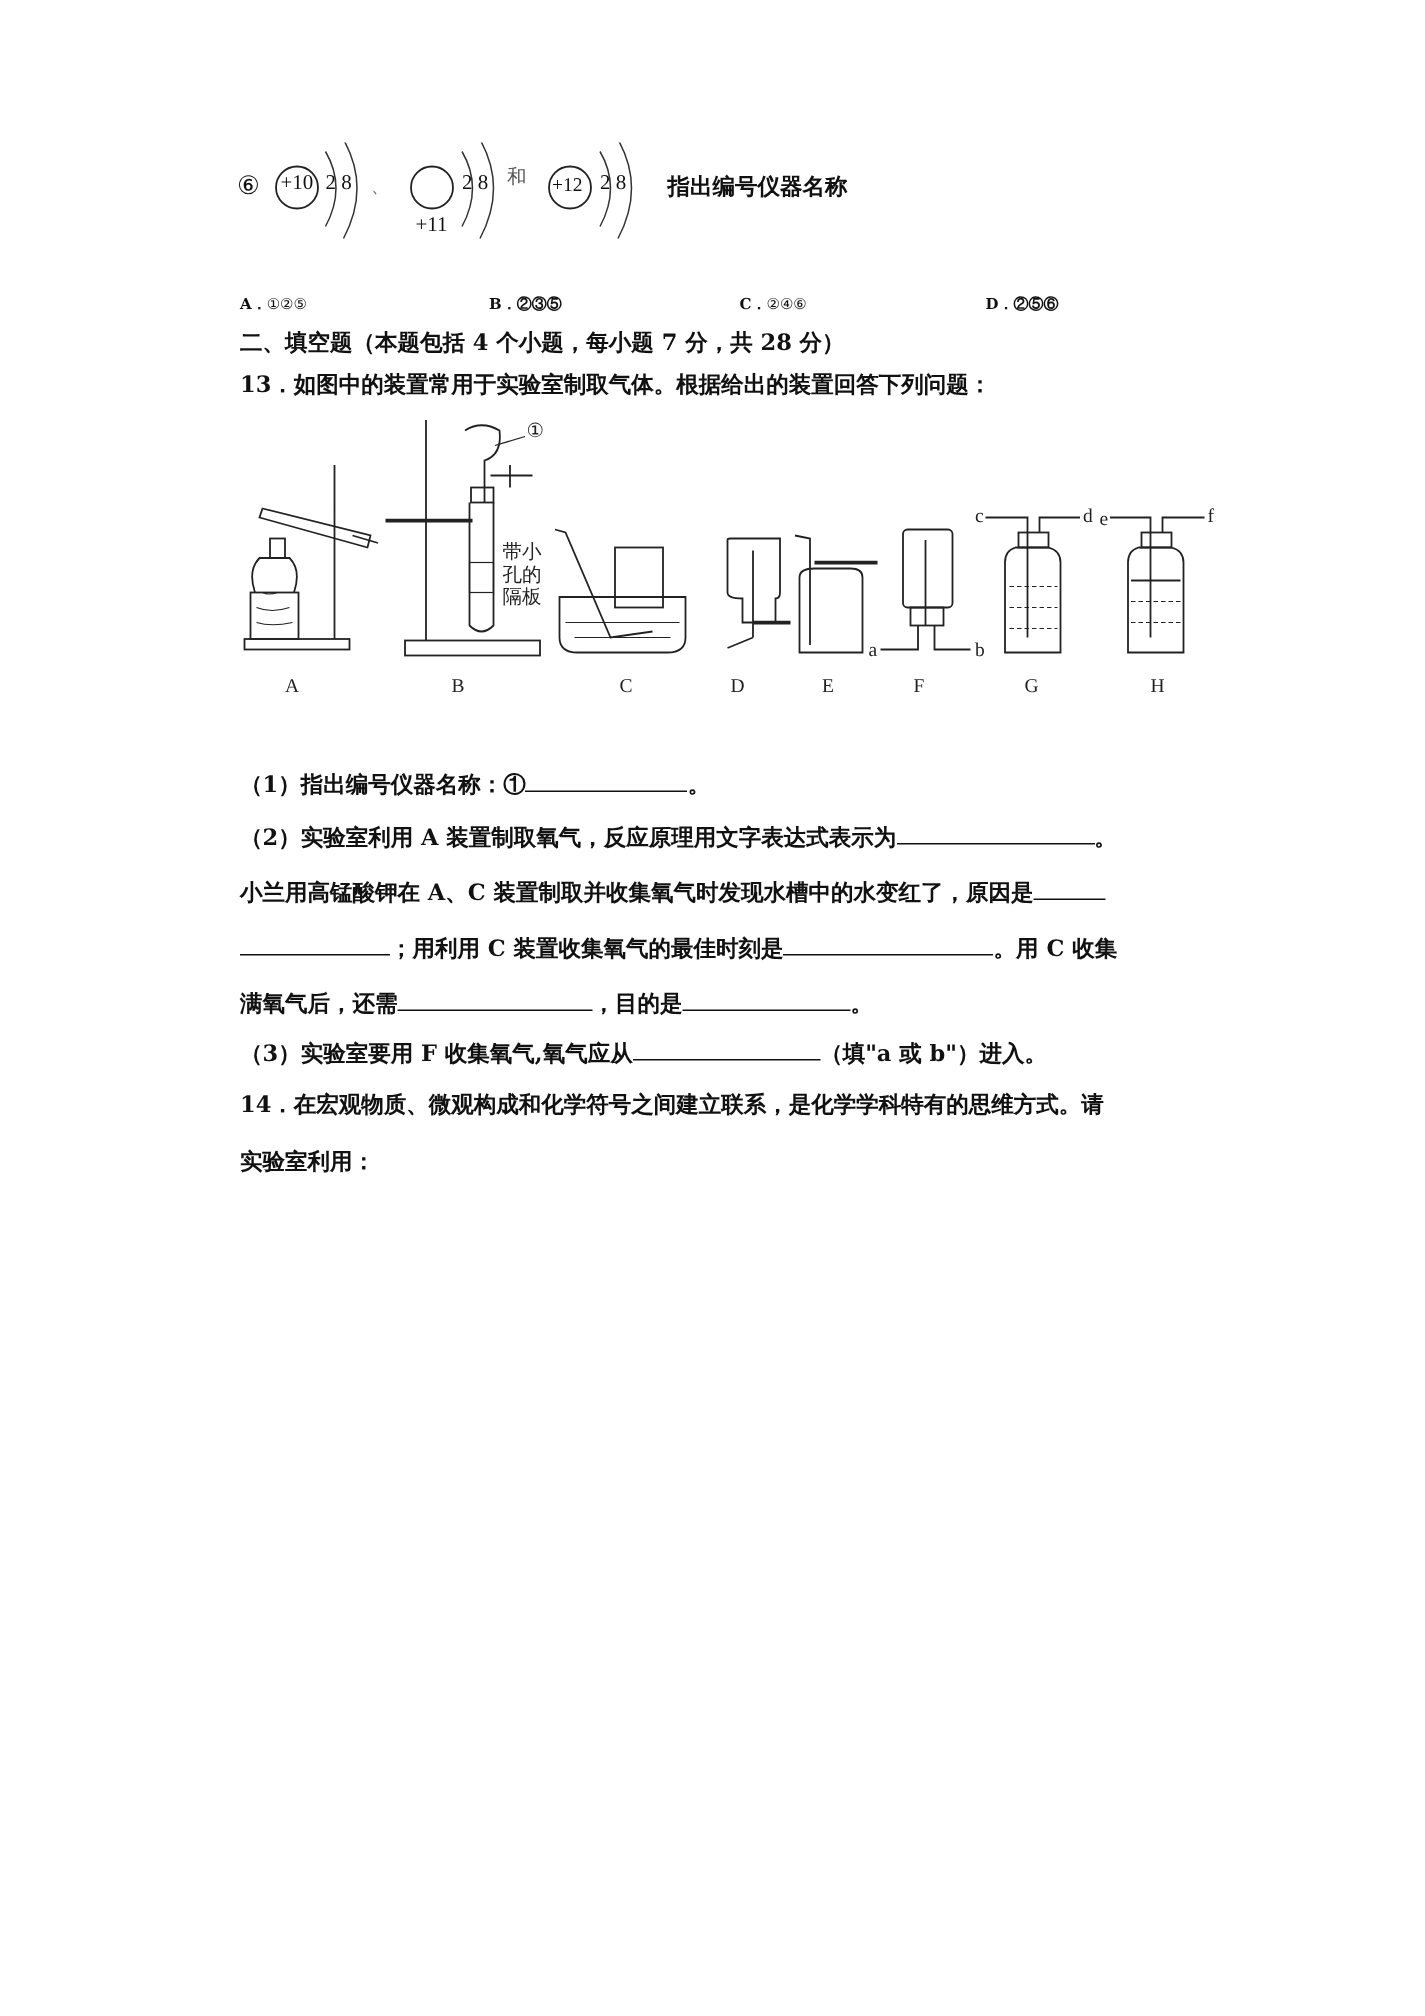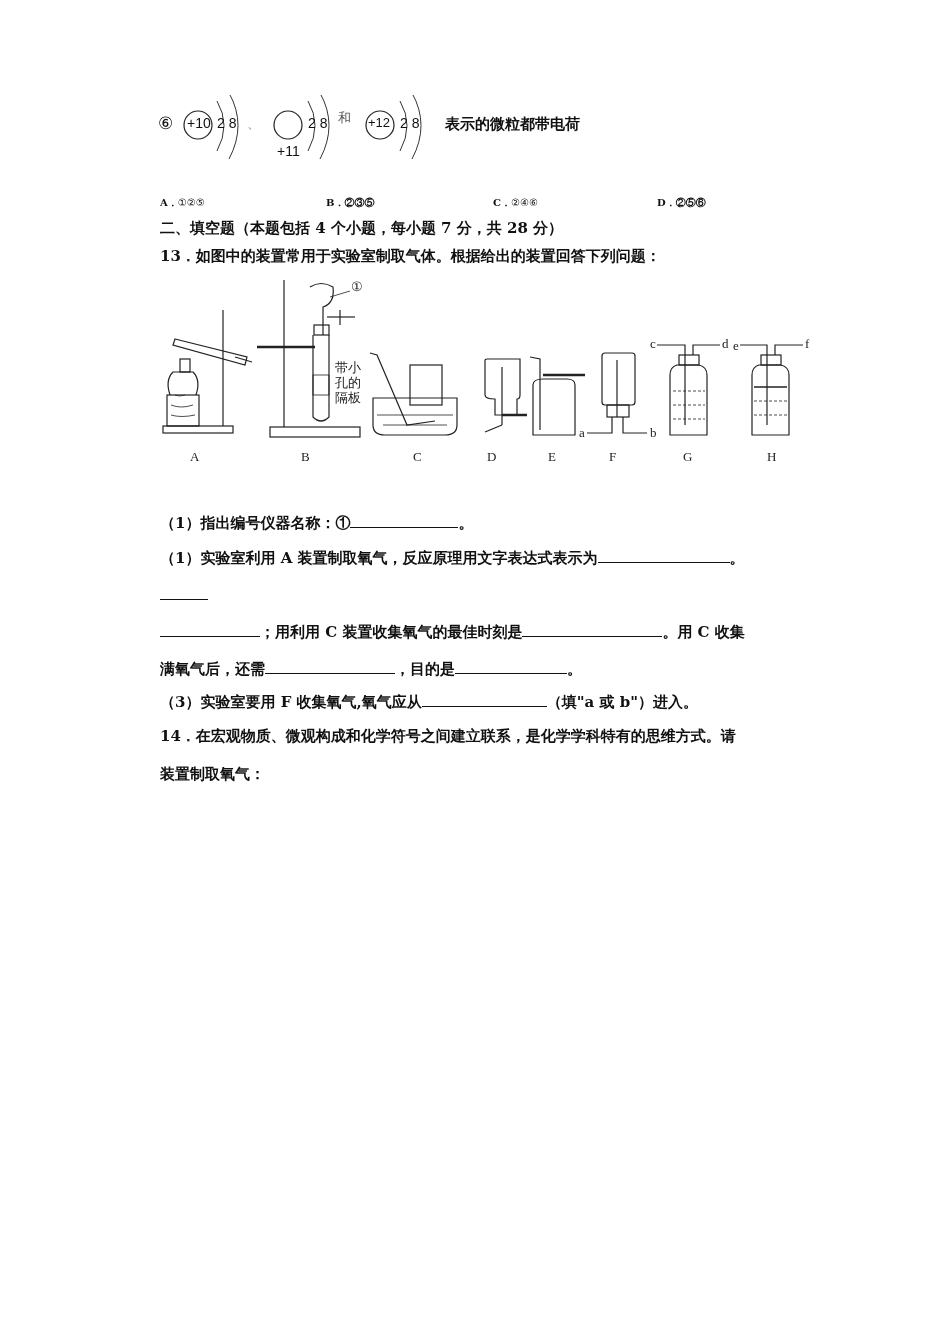--- a/index.html
+++ b/index.html
@@ -4,21 +4,21 @@
 <style>
   html, body { margin:0; padding:0; background:#ffffff; }
   body { width:950px; height:1344px; position:relative; overflow:hidden;
          font-family:"DejaVu Serif","Liberation Serif",serif; color:#111; }
   .line { position:absolute; left:160px; font-size:15px; font-weight:bold; white-space:nowrap; }
   .atoms { position:absolute; left:155px; top:95px; width:470px; height:70px; }
   .opt { position:absolute; top:196px; font-size:10px; font-weight:bold; }
   .blank { display:inline-block; border-bottom:1.5px solid #111; height:14px; vertical-align:baseline; }
   .fig { position:absolute; left:155px; top:275px; width:670px; height:195px; }
   .flabel { font-family:"Liberation Serif",serif; font-size:13px; fill:#222; }
-  .cnum { font-family:Liberation Sans, sans-serif;text-align:right; }
+  .cnum { font-family:Liberation Serif, serif;text-align:right; }
 </style>
 </head>
 <body>
 
 <div class="atoms">
   <span style="position:absolute;left:3px;top:18px;font-size:17px;">⑥</span>
   <svg width="470" height="70" style="position:absolute;left:0;top:0">
 
     <g>
       <circle cx="43" cy="30" r="14" fill="none" stroke="#222" stroke-width="1.2"></circle>
@@ -39,21 +39,21 @@
     </g>
   </svg>
   <span class="cnum" style="position:absolute;left:32px;top:20px;font-size:14px;">+10</span>
   <span class="cnum" style="position:absolute;left:62px;top:20px;font-size:14px;">2 8</span>
   <span style="position:absolute;left:92px;top:20px;font-size:13px;color:#777;">、</span>
   <span class="cnum" style="position:absolute;left:122px;top:20px;font-size:14px;margin-top:28px;">+11</span>
   <span class="cnum" style="position:absolute;left:153px;top:20px;font-size:14px;">2 8</span>
   <span style="position:absolute;left:183px;top:14px;font-size:13px;color:#555;">和</span>
   <span class="cnum" style="position:absolute;left:213px;top:20px;font-size:13px;">+12</span>
   <span class="cnum" style="position:absolute;left:245px;top:20px;font-size:14px;">2 8</span>
-  <span style="position:absolute;left:290px;top:20px;font-size:15px;font-weight:bold;">表示的微粒都带电荷</span>
+  <span style="position:absolute;left:290px;top:20px;font-size:15px;font-weight:bold;">指出编号仪器名称</span>
 </div>
 
 <div class="opt" style="left:160px">
   <span>A．</span><span style="font-weight:normal">①②⑤</span>
 </div>
 <div class="opt" style="left:326px">
   <span>B．</span><span style="font-weight:bold">②③⑤</span>
 </div>
 <div class="opt" style="left:493px">
   <span>C．</span><span style="font-weight:normal">②④⑥</span>
@@ -157,28 +157,28 @@
     <text class="flabel" x="454" y="186">F</text>
     <text class="flabel" x="528" y="186">G</text>
     <text class="flabel" x="612" y="186">H</text>
   </svg>
 </div>
 
 <div class="line" style="top:513px">
   <span>（1）指出编号仪器名称：①</span><span class="blank" style="width:108px"></span><span>。</span>
 </div>
 <div class="line" style="top:548px">
-  <span>（1）实验室利用 A 装置制取氧气，反应原理用文字表达式表示为</span><span class="blank" style="width:132px"></span><span>。</span>
+  <span>（2）实验室利用 A 装置制取氧气，反应原理用文字表达式表示为</span><span class="blank" style="width:132px"></span><span>。</span>
 </div>
 <div class="line" style="top:585px">
-  <span class="blank" style="width:48px"></span>
+  <span>小兰用高锰酸钾在 A、C 装置制取并收集氧气时发现水槽中的水变红了，原因是</span><span class="blank" style="width:48px"></span>
 </div>
 <div class="line" style="top:622px">
   <span class="blank" style="width:100px"></span><span>；用利用 C 装置收集氧气的最佳时刻是</span><span class="blank" style="width:140px"></span><span>。用 C 收集</span>
 </div>
 <div class="line" style="top:659px">
   <span>满氧气后，还需</span><span class="blank" style="width:130px"></span><span>，目的是</span><span class="blank" style="width:112px"></span><span>。</span>
 </div>
 <div class="line" style="top:692px">
   <span>（3）实验室要用 F 收集氧气,氧气应从</span><span class="blank" style="width:125px"></span><span>（填"a 或 b"）进入。</span>
 </div>
 <div class="line" style="top:727px">14．在宏观物质、微观构成和化学符号之间建立联系，是化学学科特有的思维方式。请</div>
-<div class="line" style="top:765px">装置制取氧气：</div>
+<div class="line" style="top:765px">实验室利用：</div>
 
 </body></html>

